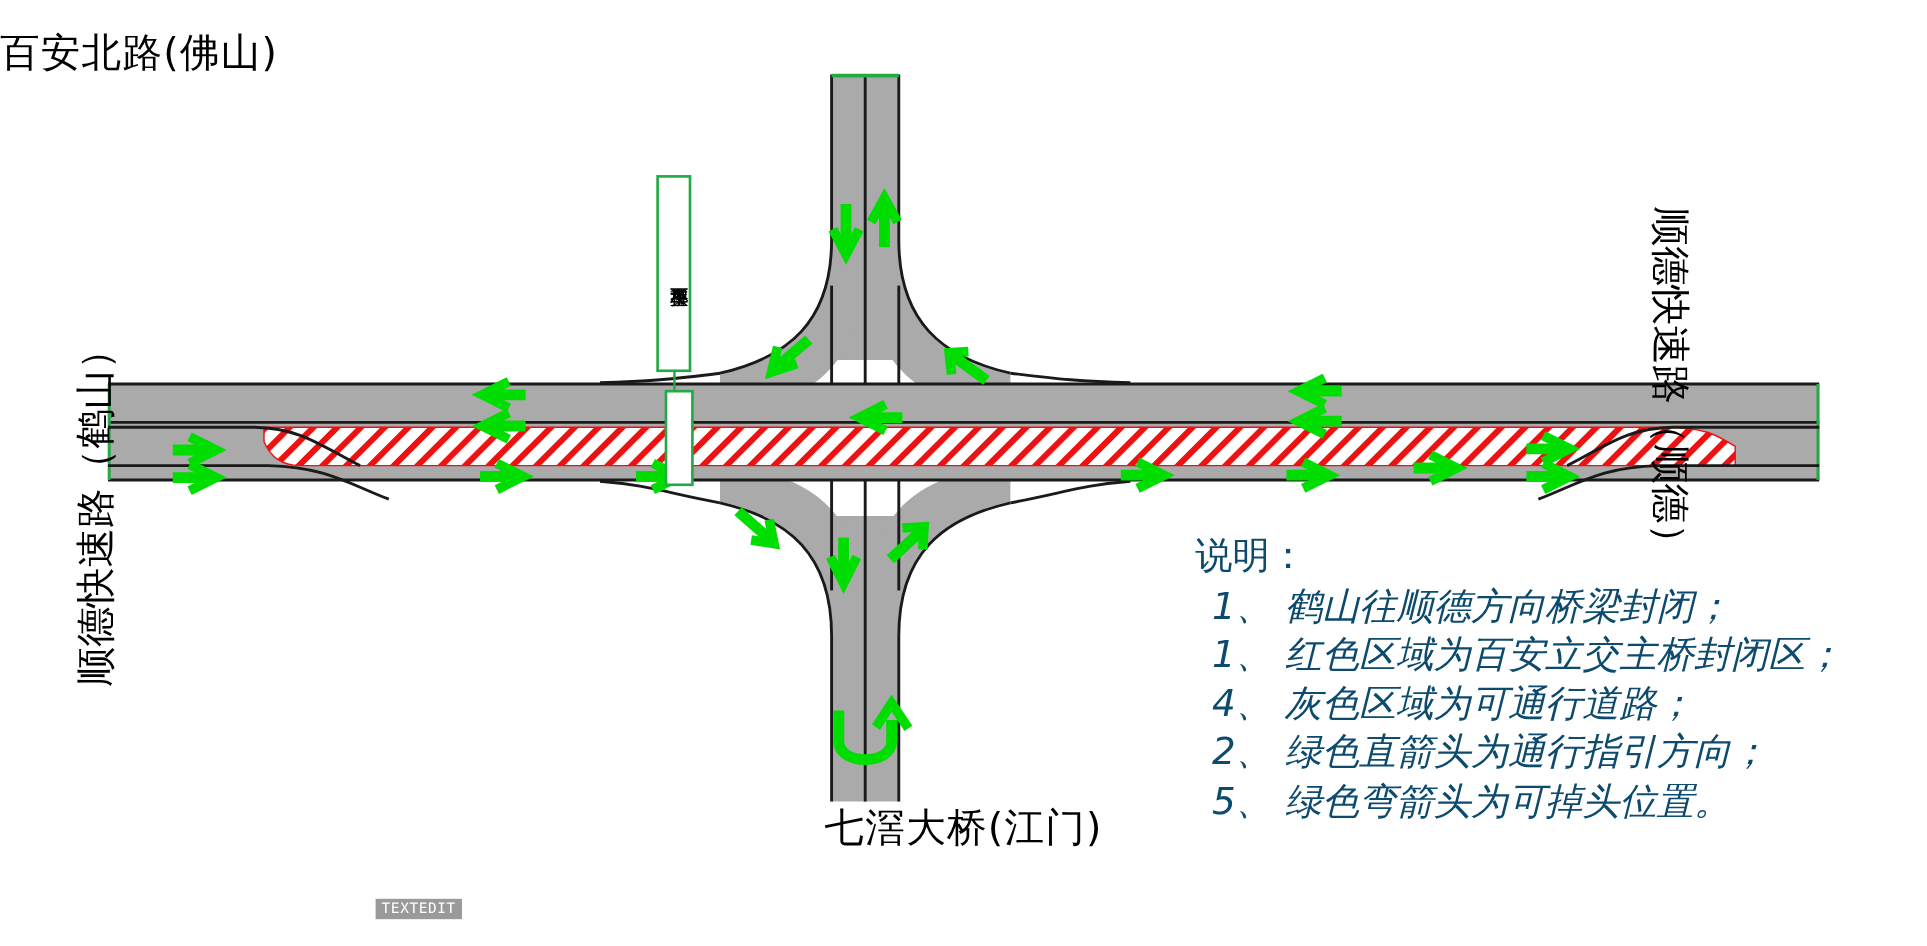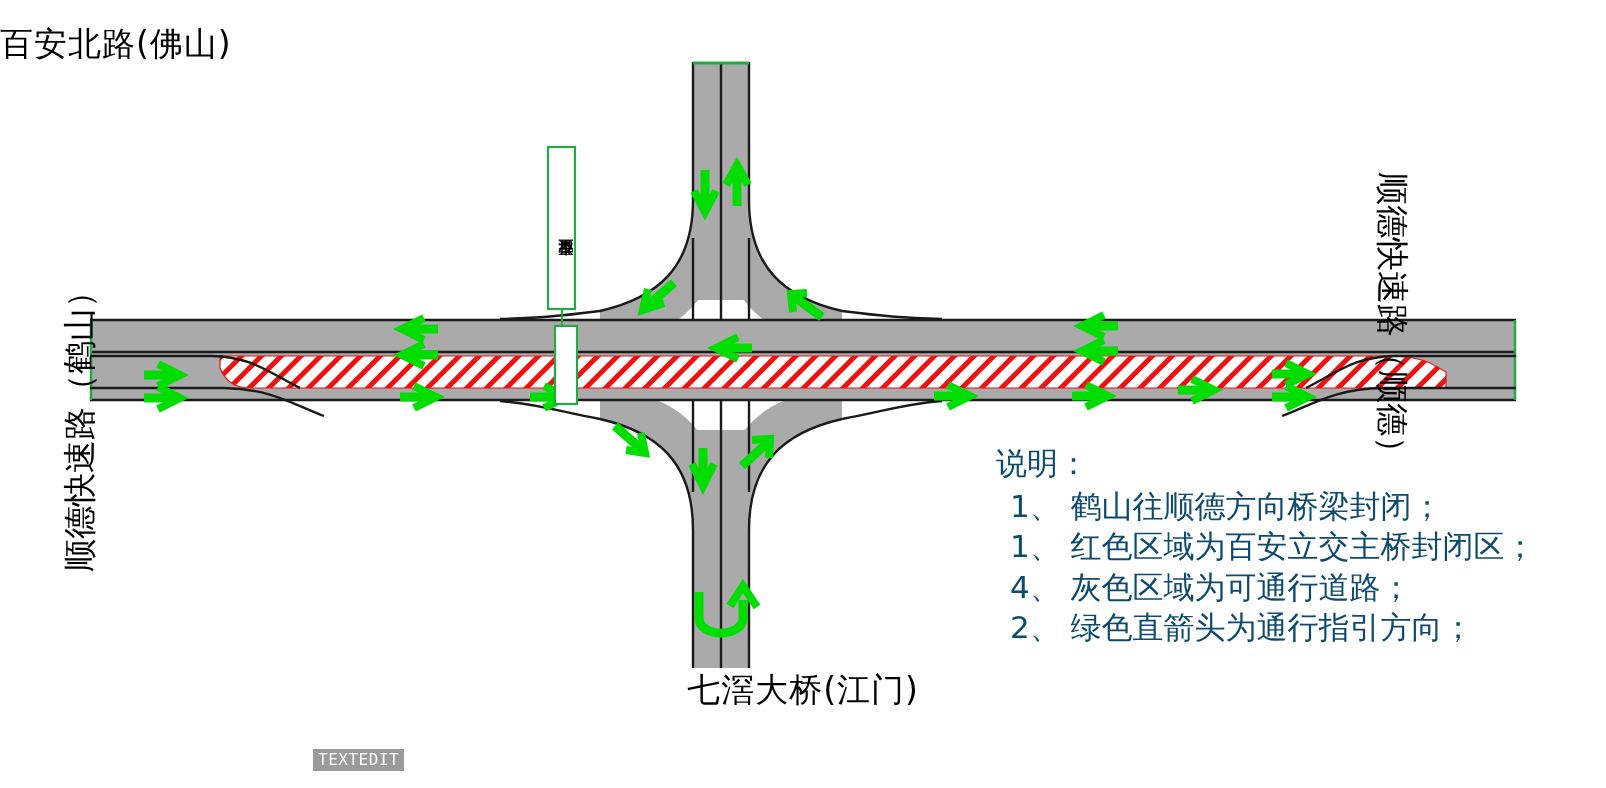--- a/index.html
+++ b/index.html
@@ -12,28 +12,28 @@
   .road-label{position:absolute;color:#000;white-space:nowrap;font-size:33px;letter-spacing:1px;}
   #label-top{left:0;top:22px;width:1606px;}
   #label-bottom{left:0;top:668px;width:1606px;text-align:center;}
 
   .vlabel{position:absolute;font-size:33px;color:#000;white-space:nowrap;transform-origin:left top;}
   #label-left{left:58px;top:572px;transform:rotate(-90deg);}
   #label-right{left:1414px;top:172px;transform:rotate(90deg);}
 
   #legend{position:absolute;left:960px;top:443px;color:#0c4a6e;font-size:31px;line-height:1.31;margin-left:36px;}
   #legend .head{margin:0 0 2px 0;}
-  #legend .item{white-space:nowrap;padding-left:14px;}
+  #legend .item{white-space:nowrap;padding-left:14px;font-style:italic;}
 
   #boxtext{position:absolute;left:551px;top:148px;width:22px;height:160px;
            font-size:15px;line-height:1.02;color:#000;text-align:center;
            writing-mode:vertical-rl;letter-spacing:0px;}
 
   #watermark{position:absolute;left:313px;top:749px;background:#9a9a9a;color:#ffffff;
-             font-family:"DejaVu Sans Mono","Liberation Mono",monospace;font-size:16px;
+             font-family:"DejaVu Sans Mono","Liberation Mono",monospace;font-size:12px;
              padding:1px 5px 2px 5px;letter-spacing:0.5px;}
 </style>
 </head>
 <body>
 
 <div id="stage">
 
   <svg id="map" viewBox="0 0 1606 788">
     <defs>
       <pattern id="redHatch" width="14" height="14" patternUnits="userSpaceOnUse" patternTransform="rotate(45)">
@@ -239,17 +239,18 @@
   <div class="vlabel cjk" id="label-right">顺德快速路（顺德）</div>
 
   <div class="cjk" id="boxtext">桥下小型车可掉头</div>
 
   <div id="legend" class="cjk">
     <div class="head">说明：</div>
     <div class="item">1、 鹤山往顺德方向桥梁封闭；</div>
     <div class="item">1、 红色区域为百安立交主桥封闭区；</div>
     <div class="item">4、 灰色区域为可通行道路；</div>
     <div class="item">2、 绿色直箭头为通行指引方向；</div>
+    <div class="item">5、 绿色弯箭头为可掉头位置。</div>
   </div>
 
   <div id="watermark">TEXTEDIT</div>
 
 </div>
 
 </body></html>

